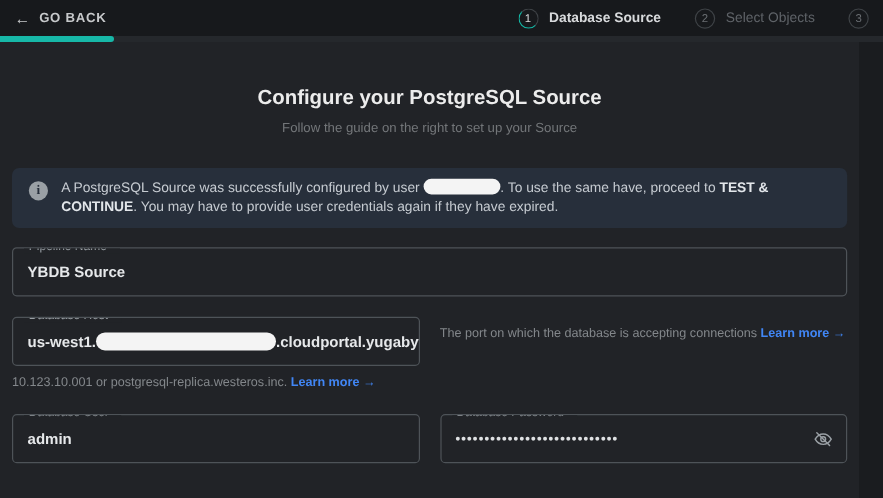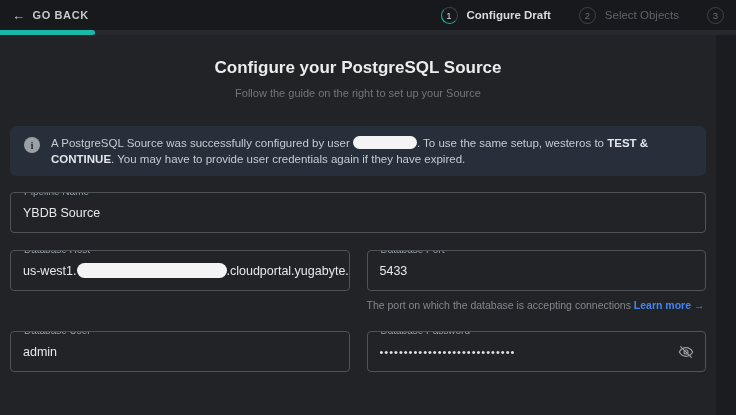--- a/index.html
+++ b/index.html
@@ -33,21 +33,21 @@
   .step.active .step-circle { border-color:#3f4347 #3f4347 #14b8a6 #14b8a6; color:#d8dadc; }
   .step-label { font-size:11.5px; color:#5f6368; }
   .step.active .step-label { color:#d8dadc; font-weight:bold; }
   
   .progress { height:5px; background:#25282c; position:relative; }
   .progress-fill { position:absolute; left:0; top:0; bottom:0; width:95px; background:#17b8a8; border-radius:0 3px 3px 0; }
   
   .right-rail { position:absolute; top:35px; right:0; bottom:0; width:20px; background:#1a1c1f; z-index:5; }
   
   .content { padding:0 10px; margin-right:20px; }
-  .page-title { text-align:center; font-size:17px; font-weight:bold; color:#ececec; margin-top:23px; }
+  .page-title { text-align:center; font-size:17px; font-weight:bold; color:#ececec; margin-top:37px; }
   .subtitle { text-align:center; font-size:11px; color:#737679; margin-top:9px; }
   
   .banner {
     margin-top:27px; background:#272f3b; border-radius:6px;
     padding:9px 14px; display:flex; gap:11px; align-items:flex-start;
   }
   .info-icon {
     width:16px; height:16px; border-radius:50%; background:#9aa0a5;
     color:#272f3b; font-size:11px; font-weight:bold;
     font-family:"Liberation Serif", serif;
@@ -67,21 +67,21 @@
   .field {
     position:relative; border:1px solid #4e5358; border-radius:4px;
     height:41px; display:flex; align-items:center; padding:0 12px;
     background:transparent; cursor:text; overflow:hidden;
   }
   .field-label {
     position:absolute; top:-7px; left:9px;
     font-size:10px; color:#9aa0a5; background:#212327; padding:0 4px;
     white-space:nowrap;
   }
-  .field-value { font-size:12.5px; color:#e6e8ea; white-space:nowrap; }
+  .field-value { font-size:12.5px; color:#e6e8ea; white-space:nowrap;font-weight:bold; }
   .pipeline-field { margin-top:16px; }
   .helper { font-size:10.5px; color:#83878b; margin-top:8px; }
   .row { display:flex; gap:17px; margin-top:17px; }
   .col { flex:1; min-width:0; }
   .link { color:#4186f5; font-weight:bold; cursor:pointer; }
   .link-arrow { color:#4186f5; }
   .password-value { font-size:11px; letter-spacing:1px; color:#dfe1e3; }
   .eye-btn {
     position:absolute; right:10px; top:50%; transform:translateY(-50%);
     width:18px; height:18px; cursor:pointer; display:flex;
@@ -92,21 +92,21 @@
 <body>
 
 <header class="topbar">
   <div class="goback">
     <span class="arrow">←</span>
     <span>GO BACK</span>
   </div>
   <div class="stepper">
     <div class="step active">
       <span class="step-circle">1</span>
-      <span class="step-label">Configure Draft</span>
+      <span class="step-label">Database Source</span>
     </div>
     <div class="step">
       <span class="step-circle">2</span>
       <span class="step-label">Select Objects</span>
     </div>
     <div class="step">
       <span class="step-circle">3</span>
     </div>
   </div>
 </header>
@@ -116,41 +116,38 @@
 </div>
 
 <div class="right-rail"></div>
 
 <main class="content">
   <h1 class="page-title">Configure your PostgreSQL Source</h1>
   <p class="subtitle">Follow the guide on the right to set up your Source</p>
 
   <div class="banner">
     <span class="info-icon">i</span>
-    <p class="banner-text"><span>A PostgreSQL Source was successfully configured by user </span><span class="redact user-pill"></span><span>. To use the same setup, westeros to </span><b>TEST &amp; CONTINUE</b><span>. You may have to provide user credentials again if they have expired.</span></p>
+    <p class="banner-text"><span>A PostgreSQL Source was successfully configured by user </span><span class="redact user-pill"></span><span>. To use the same have, proceed to </span><b>TEST &amp; CONTINUE</b><span>. You may have to provide user credentials again if they have expired.</span></p>
   </div>
 
 
   <div class="field pipeline-field">
     <span class="field-label">Pipeline Name *</span>
     <span class="field-value">YBDB Source</span>
   </div>
 
   <div class="row">
     <div class="col">
       <div class="field">
         <span class="field-label">Database Host *</span>
         <span class="field-value"><span>us-west1.</span><span class="redact host-pill"></span><span>.cloudportal.yugabyte.com</span></span>
       </div>
+      <div class="helper"><span>10.123.10.001 or postgresql-replica.westeros.inc. </span><span class="link">Learn more</span> <span class="link-arrow">→</span></div>
     </div>
     <div class="col">
-      <div class="field">
-        <span class="field-label">Database Port *</span>
-        <span class="field-value">5433</span>
-      </div>
       <div class="helper"><span>The port on which the database is accepting connections </span><span class="link">Learn more</span> <span class="link-arrow">→</span></div>
     </div>
   </div>
 
   <div class="row" style="margin-top:20px;">
     <div class="col">
       <div class="field">
         <span class="field-label">Database User *</span>
         <span class="field-value">admin</span>
       </div>

